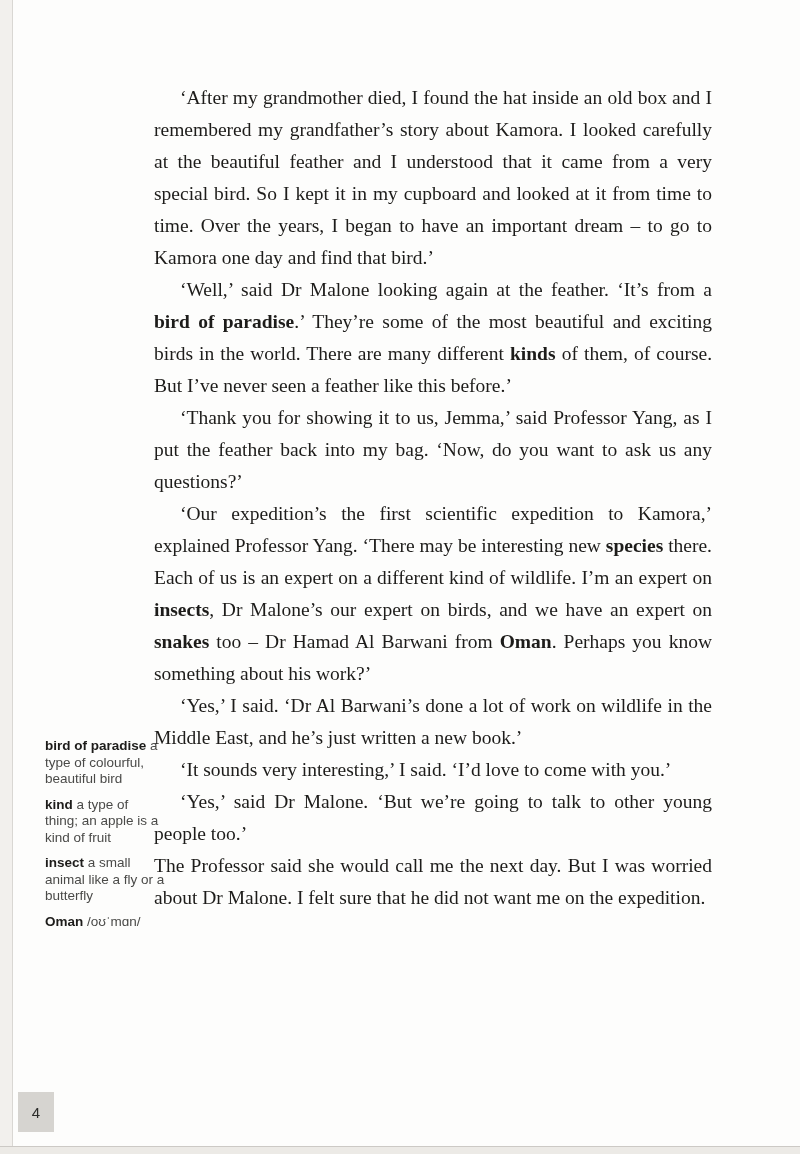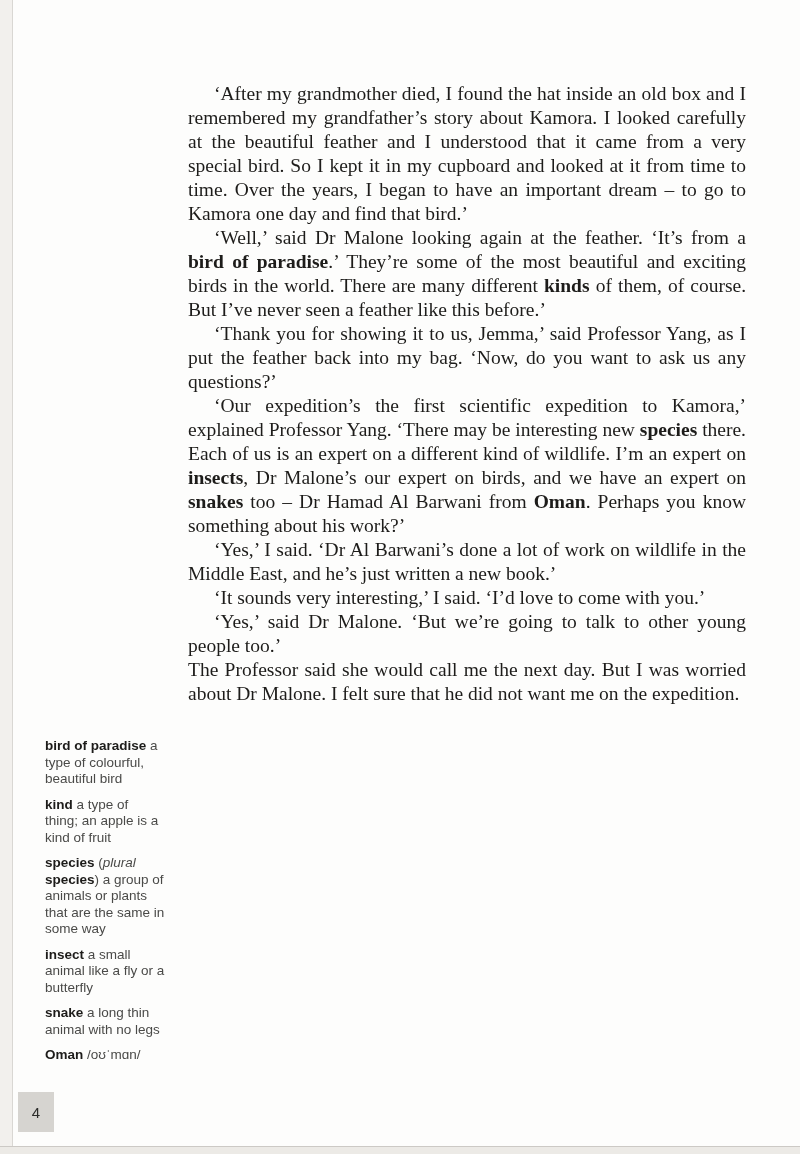--- a/index.html
+++ b/index.html
@@ -28,26 +28,26 @@
     position: absolute;
     left: 0;
     top: 1146px;
     width: 800px;
     height: 8px;
     background: #eceae6;
     border-top: 1px solid #ccc9c5;
   }
   .story {
     position: absolute;
-    left: 188px;
+    left: 154px;
     top: 82px;
     width: 558px;
     font-family: "Liberation Serif", serif;
     font-size: 19.5px;
-    line-height: 24px;
+    line-height: 32px;
     color: #1d1c1a;
     text-align: justify;
   }
   .story p.para {
     margin: 0;
   }
   .story p.para.indent {
     text-indent: 26px;
   }
   .b {
@@ -91,23 +91,21 @@
 </head>
 <body>
 
 <div class="page">
   <div class="page-edge-left"></div>
   <div class="page-edge-bottom"></div>
 
   <div class="glossary">
       <div class="gloss-entry"><span class="b">bird of paradise</span><span> a type of colourful, beautiful bird</span></div>
       <div class="gloss-entry"><span class="b">kind</span><span> a type of thing; an apple is a kind of fruit</span></div>
-      <div class="gloss-entry"><span class="b">species</span><span> (</span><span class="i">plural</span><span> </span><span class="b">species</span><span>) a group of animals or plants that are the same in some way</span></div>
       <div class="gloss-entry"><span class="b">insect</span><span> a small animal like a fly or a butterfly</span></div>
-      <div class="gloss-entry"><span class="b">snake</span><span> a long thin animal with no legs</span></div>
       <div class="gloss-entry"><span class="b">Oman</span><span> /oʊˈmɑn/</span></div>
     </div>
 
   <div class="story">
       <p class="para indent"><span>‘After my grandmother died, I found the hat inside an old box and I remembered my grandfather’s story about Kamora. I looked carefully at the beautiful feather and I understood that it came from a very special bird. So I kept it in my cupboard and looked at it from time to time. Over the years, I began to have an important dream – to go to Kamora one day and find that bird.’</span></p>
       <p class="para indent"><span>‘Well,’ said Dr Malone looking again at the feather. ‘It’s from a </span><span class="b">bird of paradise</span><span>.’ They’re some of the most beautiful and exciting birds in the world. There are many different </span><span class="b">kinds</span><span> of them, of course. But I’ve never seen a feather like this before.’</span></p>
       <p class="para indent"><span>‘Thank you for showing it to us, Jemma,’ said Professor Yang, as I put the feather back into my bag. ‘Now, do you want to ask us any questions?’</span></p>
       <p class="para indent"><span>‘Our expedition’s the first scientific expedition to Kamora,’ explained Professor Yang. ‘There may be interesting new </span><span class="b">species</span><span> there. Each of us is an expert on a different kind of wildlife. I’m an expert on </span><span class="b">insects</span><span>, Dr Malone’s our expert on birds, and we have an expert on </span><span class="b">snakes</span><span> too – Dr Hamad Al Barwani from </span><span class="b">Oman</span><span>. Perhaps you know something about his work?’</span></p>
       <p class="para indent"><span>‘Yes,’ I said. ‘Dr Al Barwani’s done a lot of work on wildlife in the Middle East, and he’s just written a new book.’</span></p>
       <p class="para indent"><span>‘It sounds very interesting,’ I said. ‘I’d love to come with you.’</span></p>

